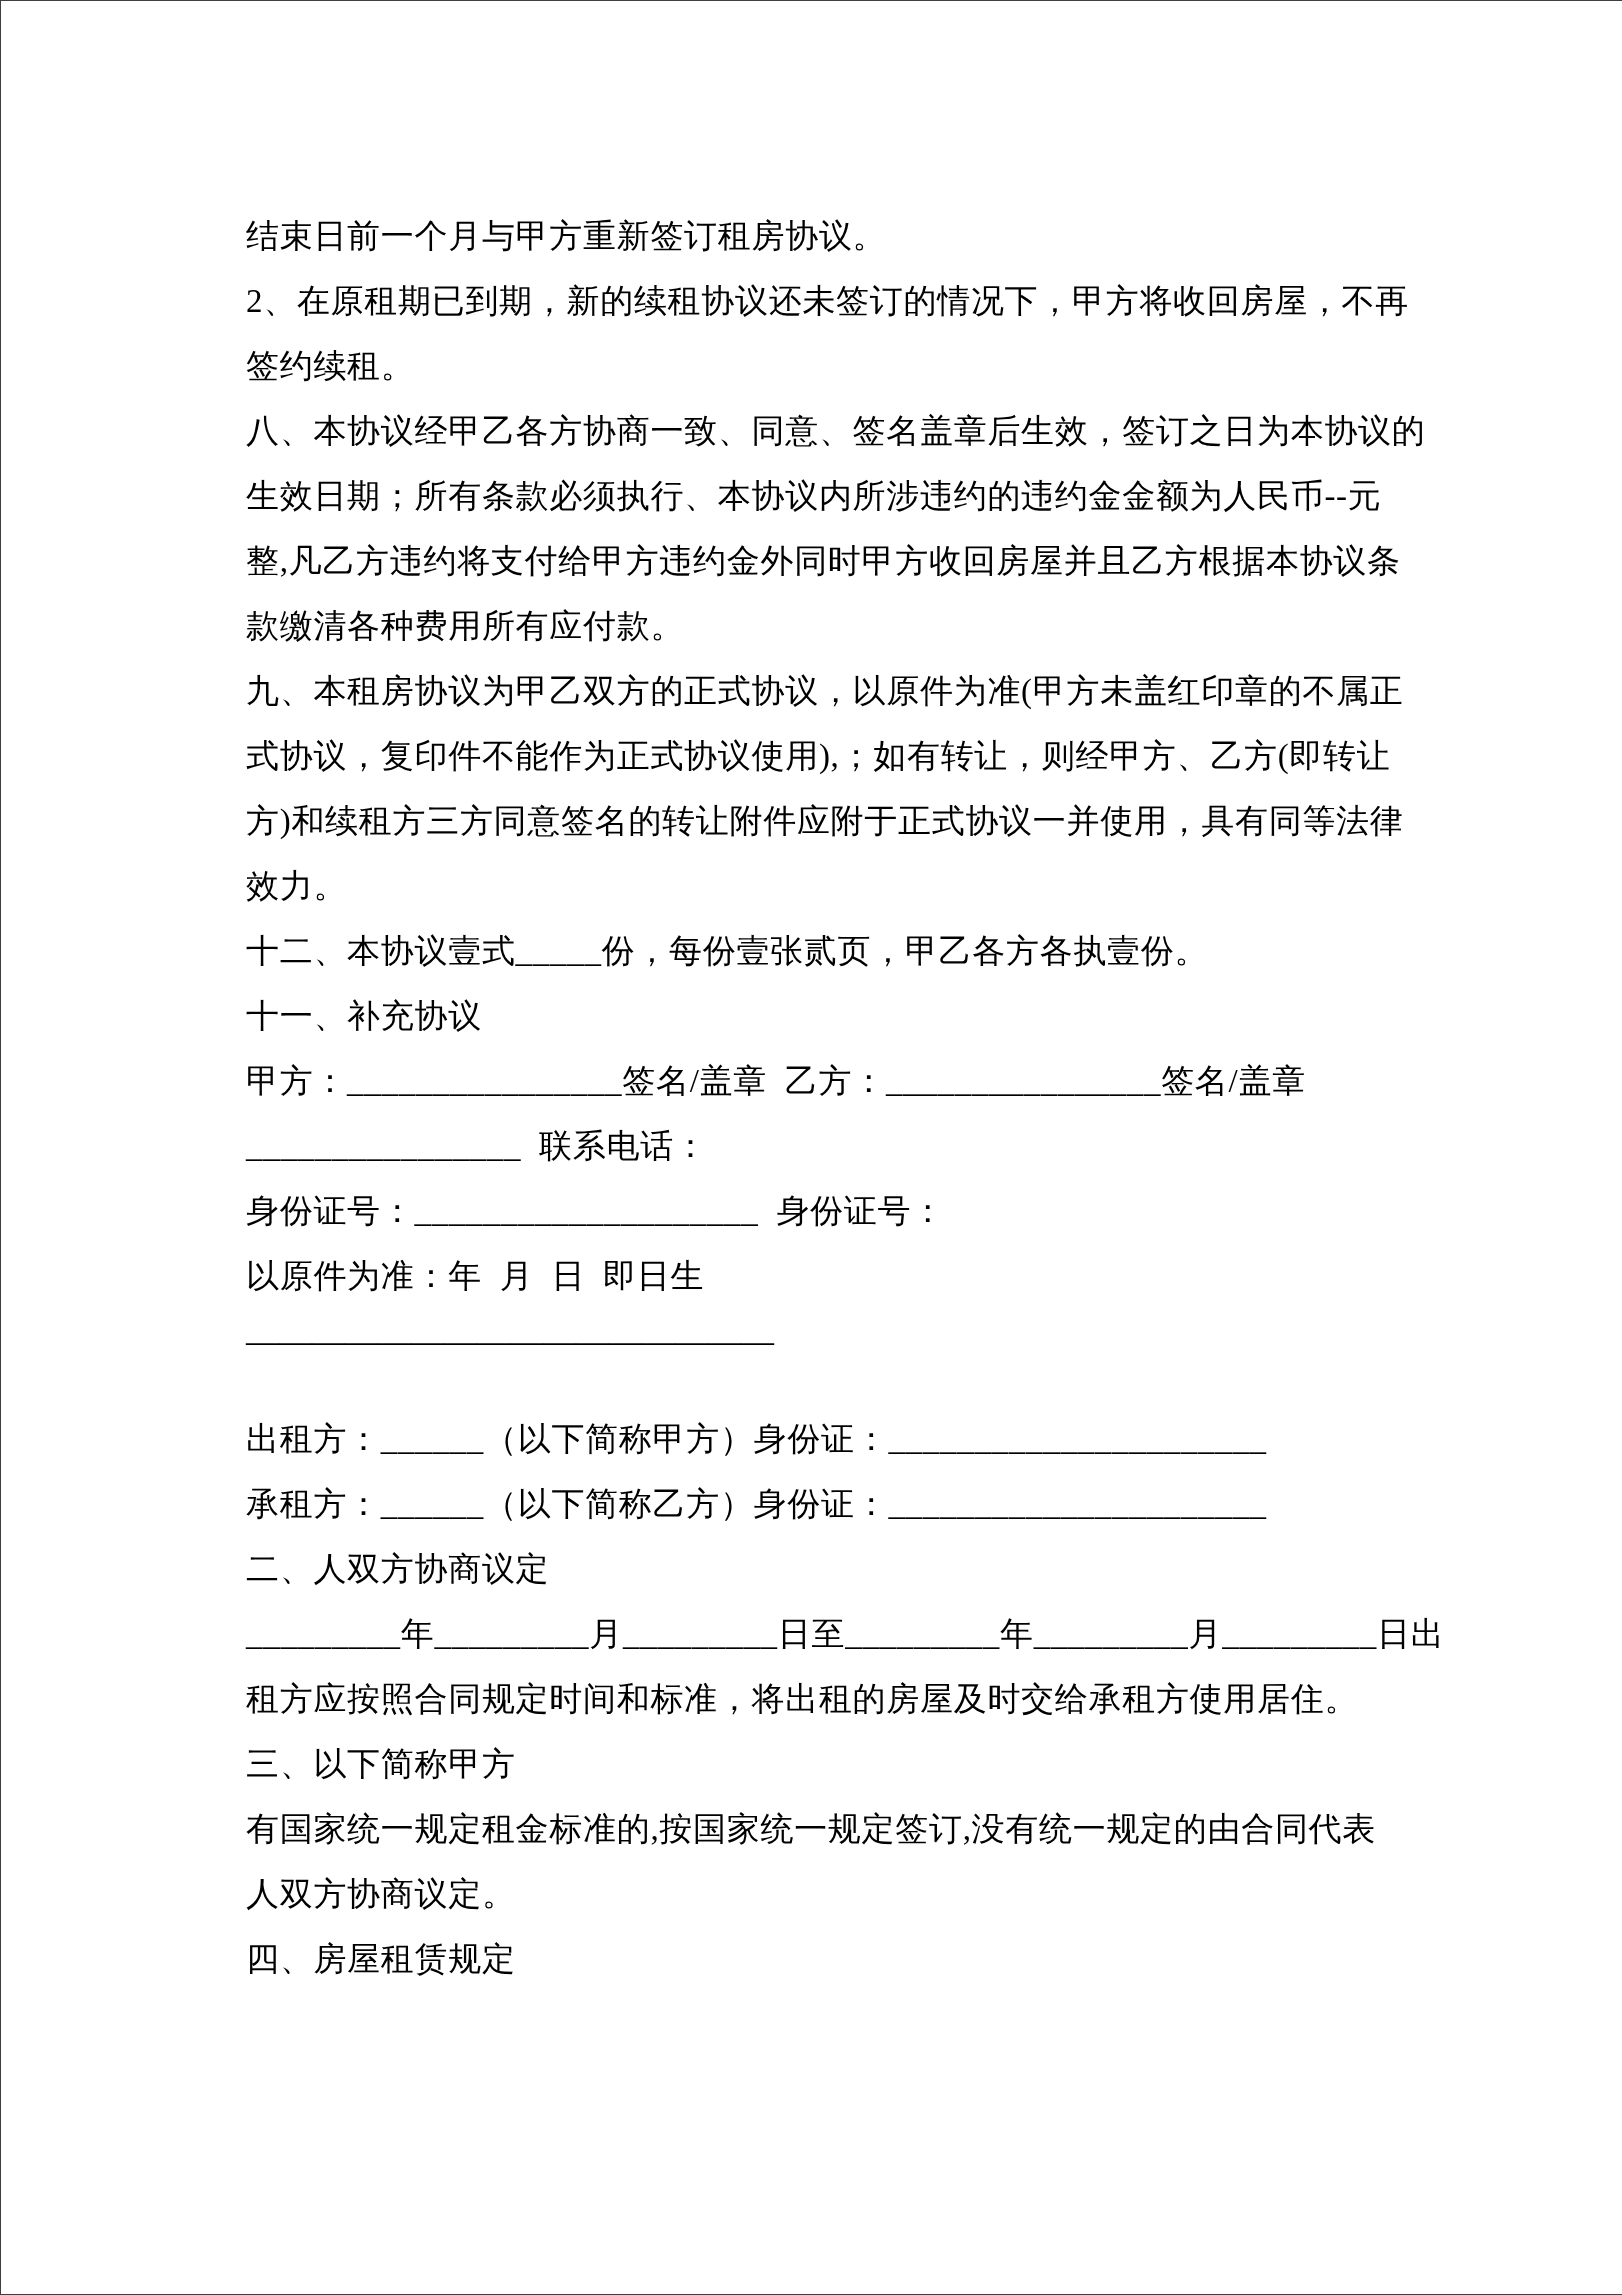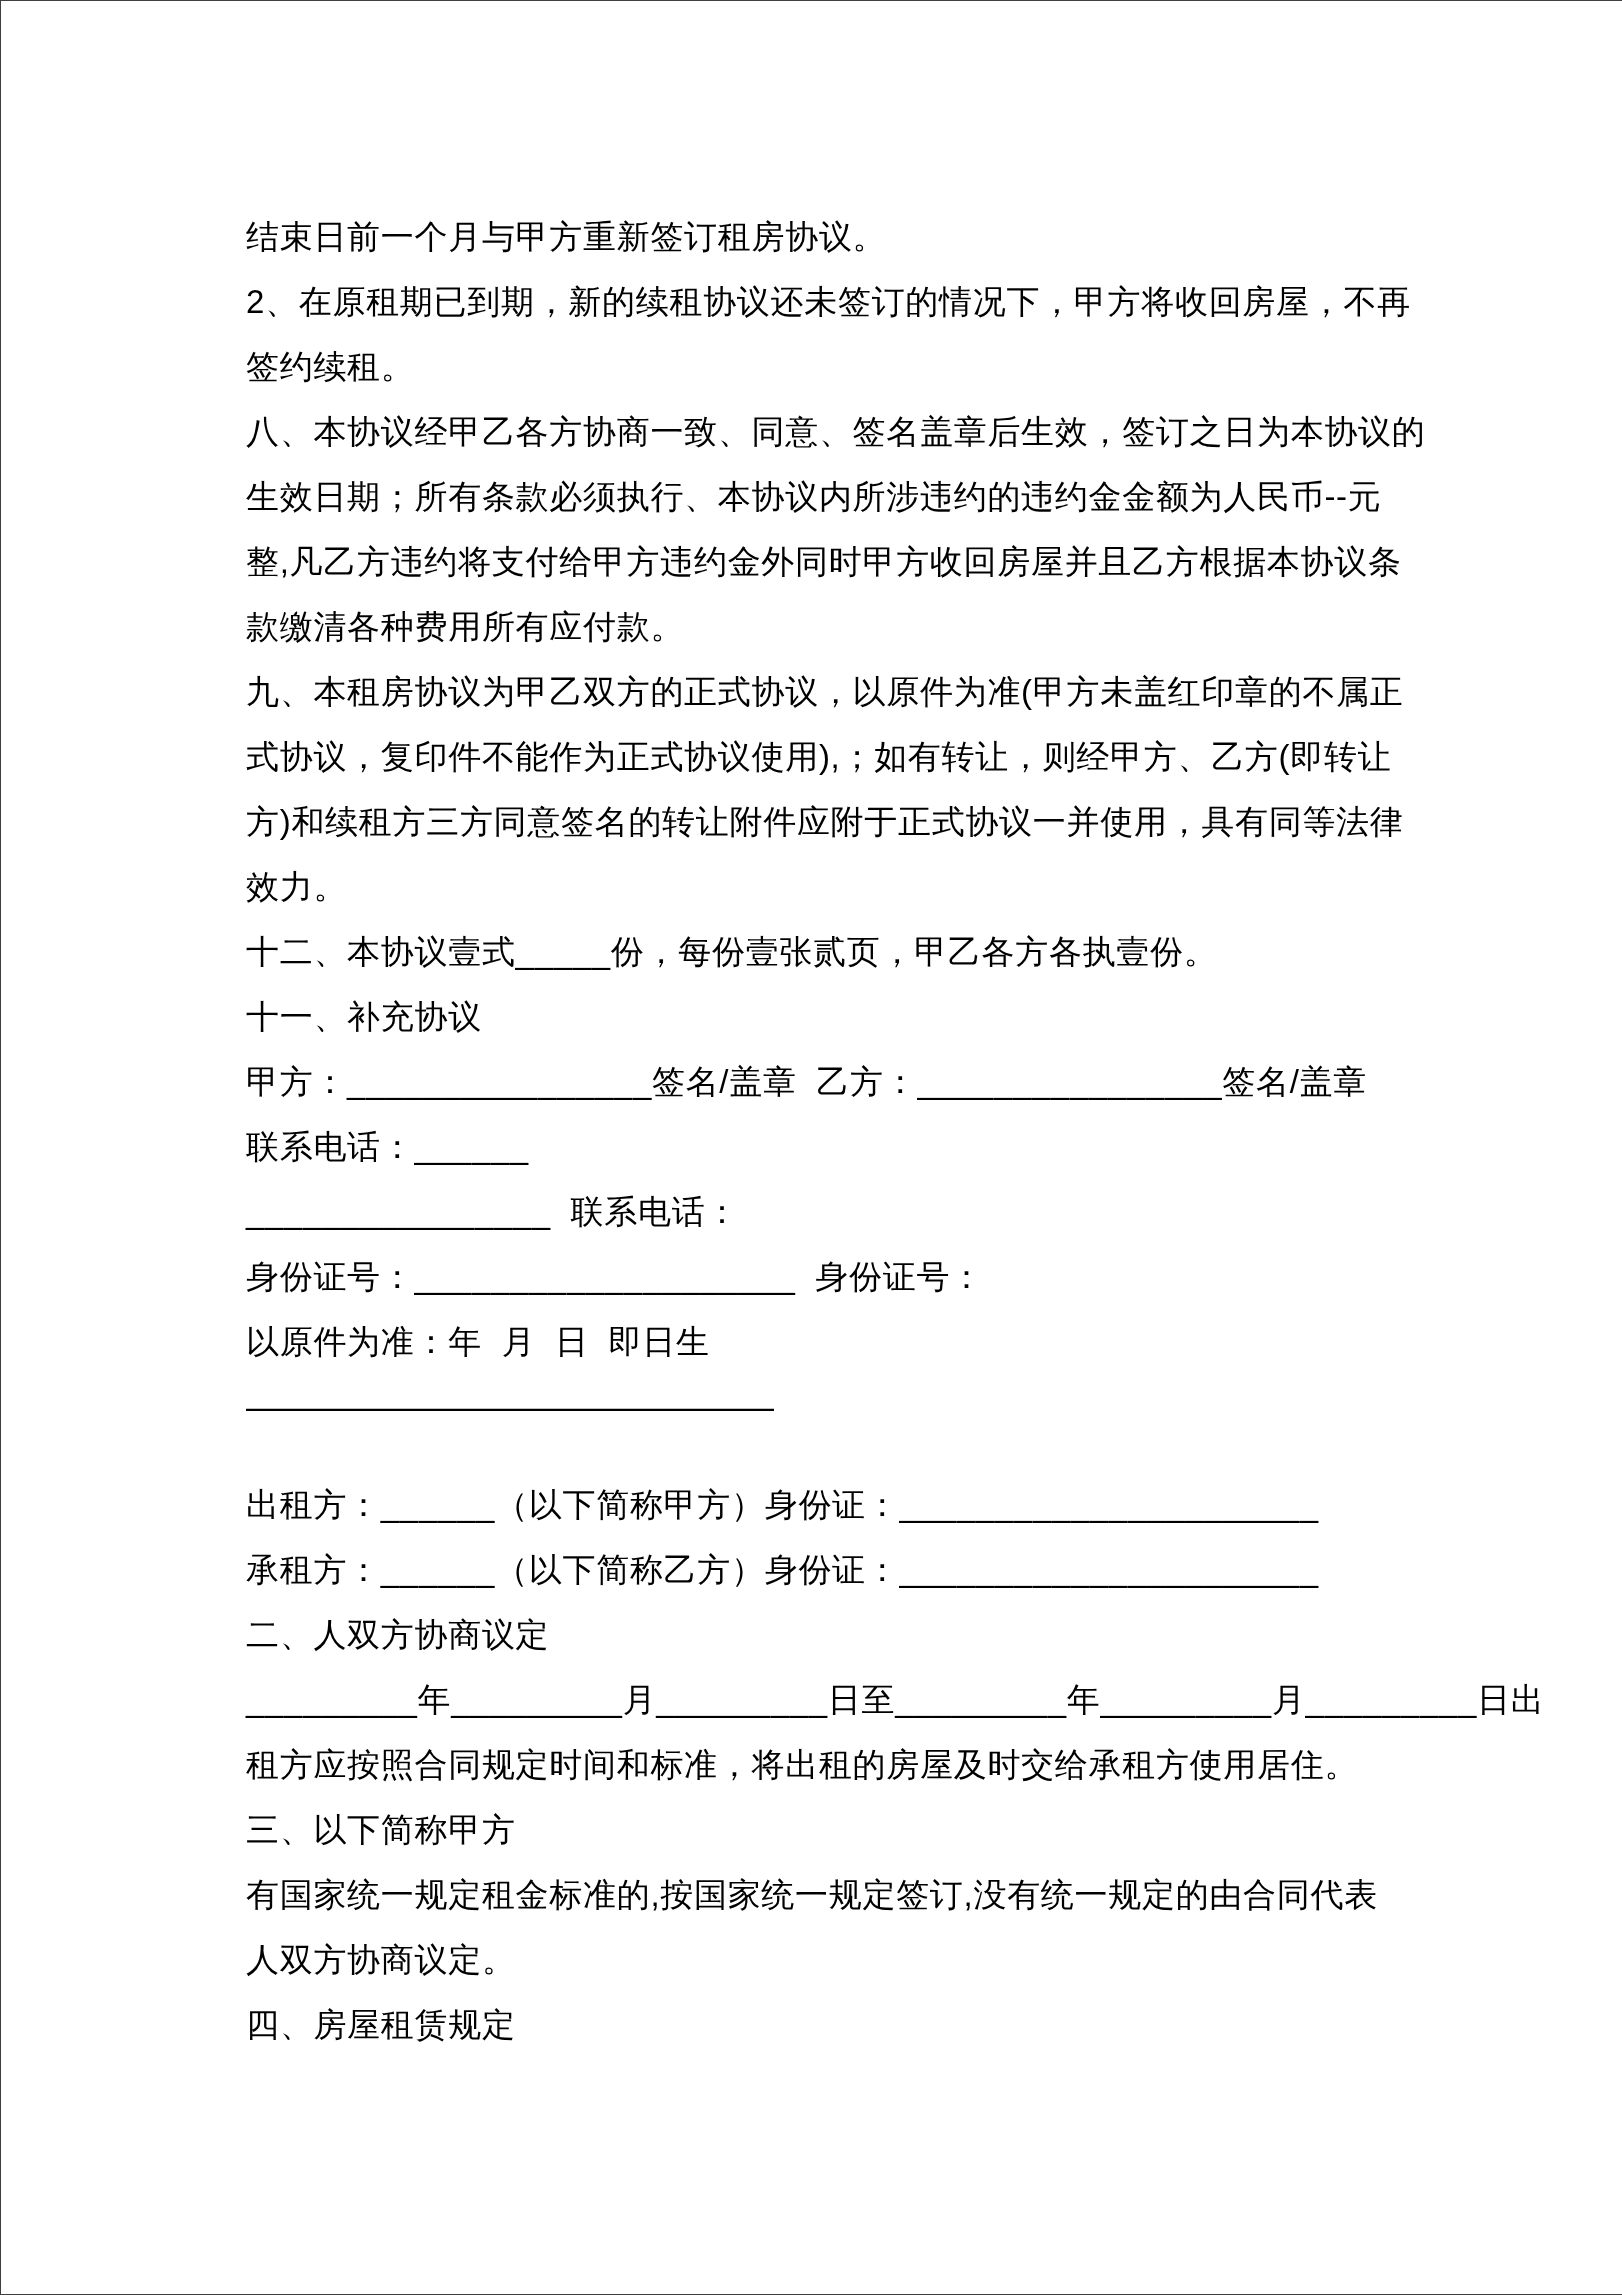--- a/index.html
+++ b/index.html
@@ -8,21 +8,21 @@
       background: #ffffff;
     }
     .page {
       position: relative;
       width: 1623px;
       height: 2295px;
       box-sizing: border-box;
       background: #ffffff;
       border: 1.3px solid #3f3f3f;
       overflow: hidden;
-      font-family: Liberation Sans, sans-serif;
+      font-family: Liberation Serif, serif;
     }
     .content {
       position: absolute;
       left: 245px;
       top: 203px;
       width: 1152px;
     }
     .line {
       font-size: 33px;
       line-height: 65px;
@@ -49,21 +49,20 @@
     <div class="line">生效日期；所有条款必须执行、本协议内所涉违约的违约金金额为人民币--元</div>
     <div class="line">整,凡乙方违约将支付给甲方违约金外同时甲方收回房屋并且乙方根据本协议条</div>
     <div class="line">款缴清各种费用所有应付款。</div>
     <div class="line">九、本租房协议为甲乙双方的正式协议，以原件为准(甲方未盖红印章的不属正</div>
     <div class="line">式协议，复印件不能作为正式协议使用),；如有转让，则经甲方、乙方(即转让</div>
     <div class="line">方)和续租方三方同意签名的转让附件应附于正式协议一并使用，具有同等法律</div>
     <div class="line">效力。</div>
     <div class="line">十二、本协议壹式_____份，每份壹张贰页，甲乙各方各执壹份。</div>
     <div class="line">十一、补充协议</div>
     <div class="line">甲方：________________签名/盖章  乙方：________________签名/盖章</div>
-    <div class="line">联系电话：______</div>
     <div class="line">________________  联系电话：</div>
     <div class="line">身份证号：____________________  身份证号：</div>
     <div class="line">以原件为准：年  月  日  即日生</div>
     <div class="line dashes">————————————————</div>
     <div class="line gap-before">出租方：______（以下简称甲方）身份证：______________________</div>
     <div class="line">承租方：______（以下简称乙方）身份证：______________________</div>
     <div class="line">二、人双方协商议定</div>
     <div class="line">_________年_________月_________日至_________年_________月_________日出</div>
     <div class="line">租方应按照合同规定时间和标准，将出租的房屋及时交给承租方使用居住。</div>
     <div class="line">三、以下简称甲方</div>

